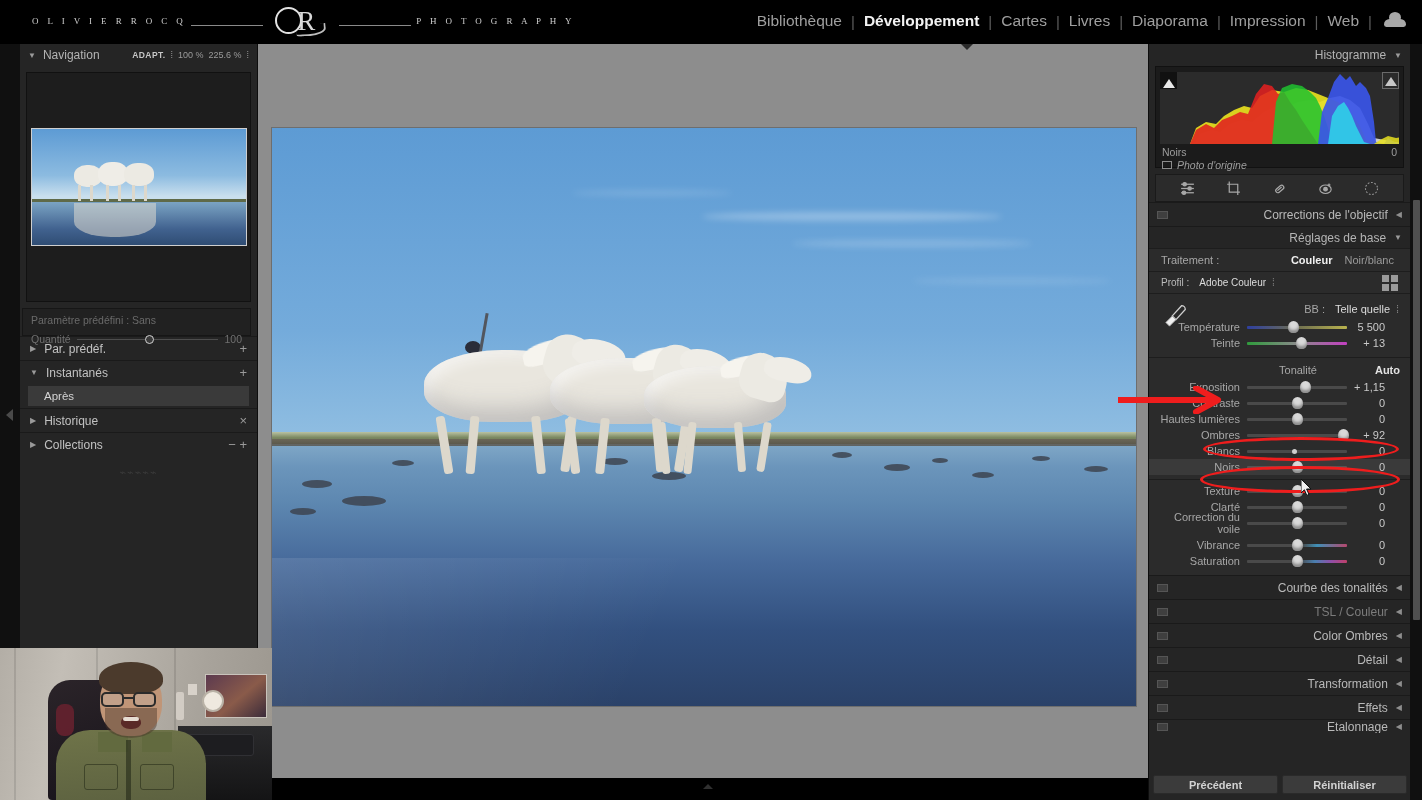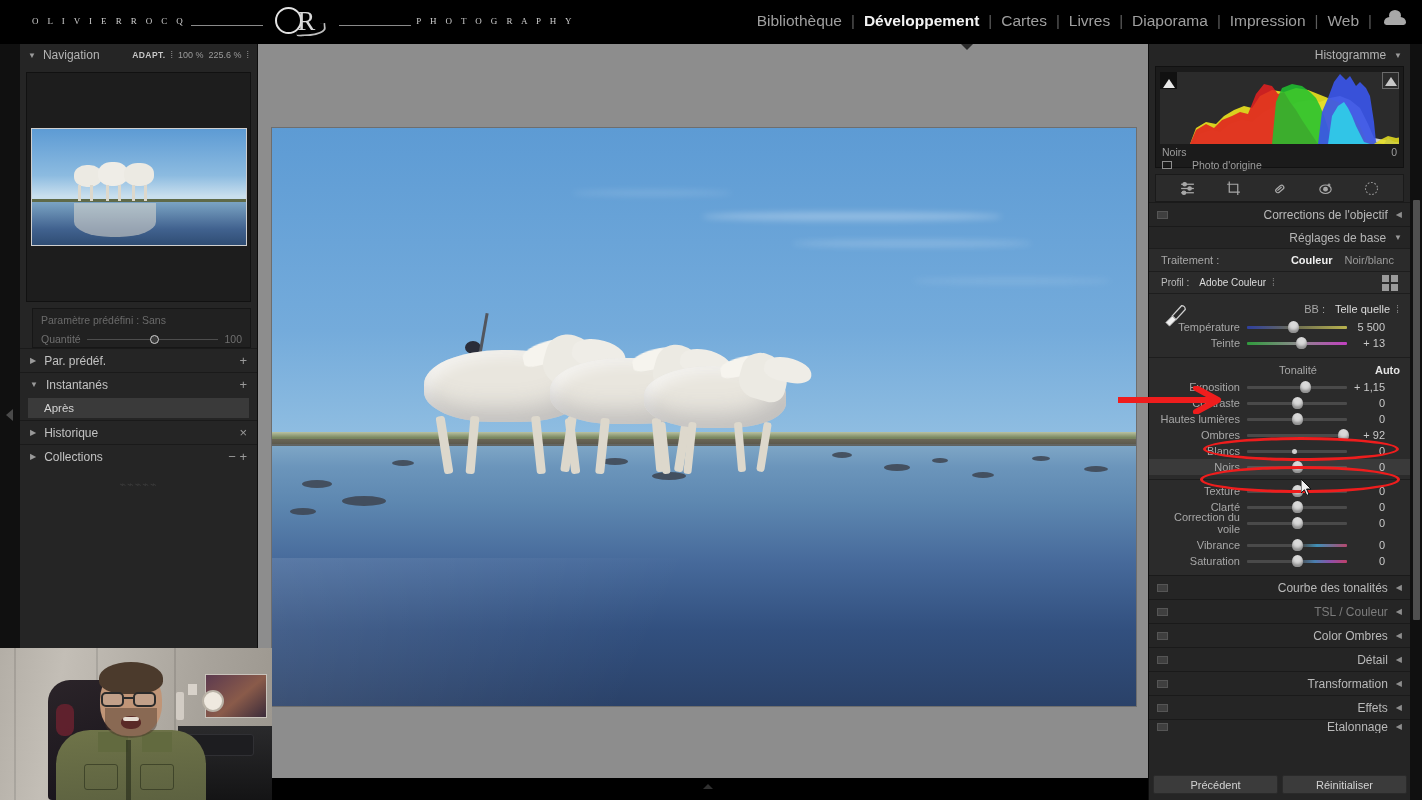--- a/index.html
+++ b/index.html
@@ -18,21 +18,21 @@
               color:#cfcfcf; white-space:nowrap; }
   .logo .rule { width:72px; height:1px; background:#8a8a8a; margin:9px 5px 0 5px; }
   .logo .mono { position:relative; width:60px; height:30px; margin:0 3px; }
   .logo .mono .o { position:absolute; left:4px; top:1px; width:27px; height:27px;
                    border:2px solid #e2e2e2; border-radius:50%; }
   .logo .mono .r { position:absolute; left:26px; top:2px; font-family:"Liberation Serif", serif;
                    font-size:27px; color:#d8d8d8; line-height:26px; }
   .logo .mono .swash { position:absolute; left:25px; top:18px; width:30px; height:12px;
                    border-bottom:2px solid #bdbdbd; border-right:2px solid #bdbdbd;
                    border-radius:0 0 60% 20%; transform:rotate(-4deg); }
-  .menu { position:absolute; right:14px; top:12px; display:flex; align-items:flex-start;
+  .menu { position:absolute; right:14px; top:12px; display:flex; align-items:center;
           font-size:15.5px; color:#9f9f9f; white-space:nowrap; }
   .menu .mi { padding:0 9px; cursor:default; }
   .menu .mi.active { color:#f2f2f2; font-weight:bold; }
   .menu .sep { color:#5d5d5d; font-size:15px; }
   .menu .cloud { margin-left:12px; margin-right:2px; width:22px; height:15px; position:relative; }
   .menu .cloud::before { content:""; position:absolute; left:0; bottom:2px; width:22px; height:8px;
         background:#a8a8a8; border-radius:9px 9px 4px 4px; }
   .menu .cloud::after { content:""; position:absolute; left:5px; bottom:6px; width:12px; height:11px;
         background:#a8a8a8; border-radius:50%; }
 
@@ -47,21 +47,21 @@
                color:#b4b4b4; font-size:12px; background:#252525; }
   .panelhead .tri { margin-right:7px; font-size:8px; color:#9a9a9a; }
   .panelhead .sp { flex:1; }
   .zoomopts { display:flex; align-items:center; gap:5px; font-size:9px; color:#9b9b9b; }
   .zoomopts b { font-size:8.5px; letter-spacing:.4px; color:#c6c6c6; }
 
   .navbox { margin:6px 6px 0 6px; height:230px; background:#1d1d1d; border:1px solid #111;
             display:flex; align-items:center; justify-content:center; }
   .navthumb { width:216px; height:118px; border:1px solid #cfcfcf; position:relative; overflow:hidden; }
 
-  .presetbox { margin:6px 6px 0 12px; height:40px; background:#212121; border:1px solid #161616;
+  .presetbox { margin:6px 6px 0 2px; height:28px; background:#212121; border:1px solid #161616;
                padding:5px 8px; }
   .presetbox .ttl { color:#6a6a6a; font-size:10.5px; }
   .presetrow { display:flex; align-items:center; margin-top:7px; gap:6px; color:#6f6f6f; font-size:10.5px; }
   .presetrow .track { flex:1; height:1px; background:#4d4d4d; position:relative; }
   .presetrow .track .knob { position:absolute; left:48%; top:-4px; width:9px;height:9px;
         border-radius:50%; border:1px solid #d2d2d2; background:#3a3a3a; }
 
   .lrow { height:24px; display:flex; align-items:center; padding:0 10px;
           color:#c2c2c2; font-size:12px; border-top:1px solid #1a1a1a; }
   .lrow .tri { margin-right:8px; font-size:8px; color:#9a9a9a; }
@@ -161,22 +161,22 @@
   .rhead .tri { margin-left:8px; font-size:8px; color:#9a9a9a; }
 
   .histbox { margin:0 6px; height:102px; background:#1b1b1b; border:1px solid #111; position:relative; }
   .histcanvas { position:absolute; left:4px; top:5px; right:4px; height:72px; background:#2b2b2b; overflow:hidden; }
   .clipL { position:absolute; left:4px; top:5px; width:17px; height:17px; background:#111; }
   .clipR { position:absolute; right:4px; top:5px; width:17px; height:17px; background:#2b2b2b; border:1px solid #6a6a6a; }
   .clipTri { position:absolute; left:3px; top:7px; width:0;height:0;
       border-left:6px solid transparent; border-right:6px solid transparent; border-bottom:9px solid #e8e8e8; }
   .histinfo { position:absolute; left:6px; right:6px; top:79px; display:flex; font-size:10.5px; color:#9d9d9d; }
   .histinfo .sp { flex:1; }
-  .origrow { position:absolute; left:6px; top:92px; display:flex; align-items:center; gap:20px;
-             font-size:10.5px; color:#9d9d9d; }
+  .origrow { position:absolute; left:6px; top:92px; display:flex; align-items:center; gap:5px;
+             font-size:10.5px; color:#9d9d9d;font-style:italic; }
   .chkbox { width:10px; height:8px; border:1px solid #8d8d8d; }
 
   .toolrow { margin:6px 6px 0 6px; height:28px; background:#2b2b2b; border:1px solid #1a1a1a;
              display:flex; align-items:center; justify-content:center; gap:29px; }
   .ticon { width:17px; height:17px; opacity:.82; }
 
   .sechead { height:24px; display:flex; align-items:center; padding:0 8px;
              border-top:1px solid #1a1a1a; font-size:12px; }
   .sechead .sw { width:11px; height:8px; background:#3f3f3f; border:1px solid #555; }
   .sechead .sp { flex:1; }
@@ -215,21 +215,21 @@
   .sl .knob.sm { width:5px; height:5px; top:-1px; border-radius:50%; background:#cfcfcf; box-shadow:none; }
   .sl .num { width:46px; text-align:right; color:#c9c9c9; padding-right:8px; }
   .sl.hov { background:#3a3a3a; }
   .sl.hov .track { background:#555; }
 
   .tonehdr { display:flex; align-items:center; height:19px; font-size:11px; padding:0 10px 0 0; }
   .tonehdr .t { flex:1; text-align:center; color:#a7a7a7; padding-left:72px; }
   .tonehdr .auto { color:#e2e2e2; font-weight:bold; }
   .preshdr { text-align:center; font-size:11px; color:#a7a7a7; height:19px; line-height:19px; }
 
-  .footbtns { position:absolute; left:4px; bottom:6px; width:254px; display:flex; gap:4px; }
+  .footbtns { position:absolute; left:4px; bottom:6px; width:254px; display:flex; gap:4px;font-weight:bold; }
   .footbtns .b { flex:1; height:19px; background:#3b3b3b; border:1px solid #2a2a2a; border-radius:2px;
       color:#d2d2d2; font-size:11px; display:flex; align-items:center; justify-content:center; }
 
   
   .annot { position:absolute; pointer-events:none; }
   .ell { border:3px solid #ef1d1d; border-radius:50%; }
   .cursor { position:absolute; width:12px; height:18px; }
 </style>
 </head>
 <body>

